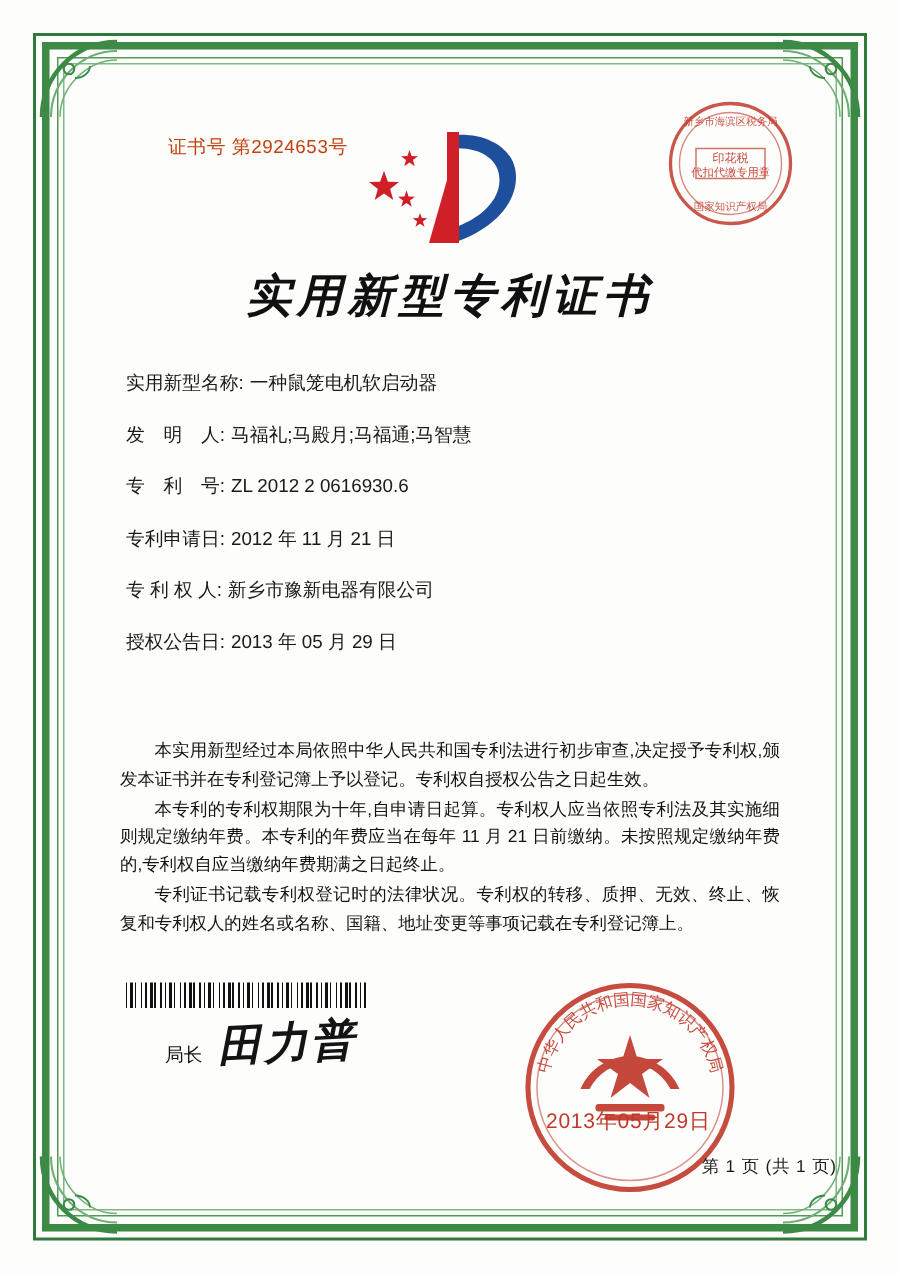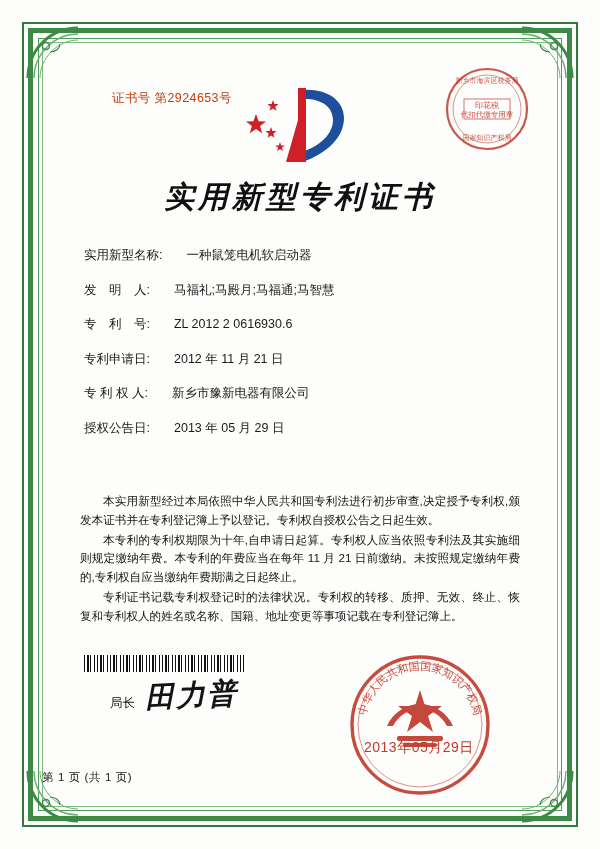--- a/index.html
+++ b/index.html
@@ -113,21 +113,20 @@
     left: 42px;
     top: 205px;
     width: 430px;
   }
   .field-row {
     display: flex;
     align-items: baseline;
     margin-bottom: 17.5px;
     font-size: 12.5px;
     color: #1a1a1a;
-    gap: 20px;
   }
   .field-label {
     white-space: pre;
     flex: 0 0 auto;
   }
   .field-value {
     margin-left: 4px;
     white-space: nowrap;
   }
   
@@ -196,21 +195,21 @@
     color: #c0392b;
     letter-spacing: 0.5px;
     white-space: nowrap;
     font-family: "Liberation Sans", sans-serif;
   }
   
   .footer {
     position: absolute;
     left: 0; right: 0;
     bottom: 22px;
-    text-align: left;
+    text-align: right;
     font-size: 11.5px;
     color: #1a1a1a;
     letter-spacing: 0.6px;
   }
 </style>
 </head>
 <body>
 
 <div class="page">
 

